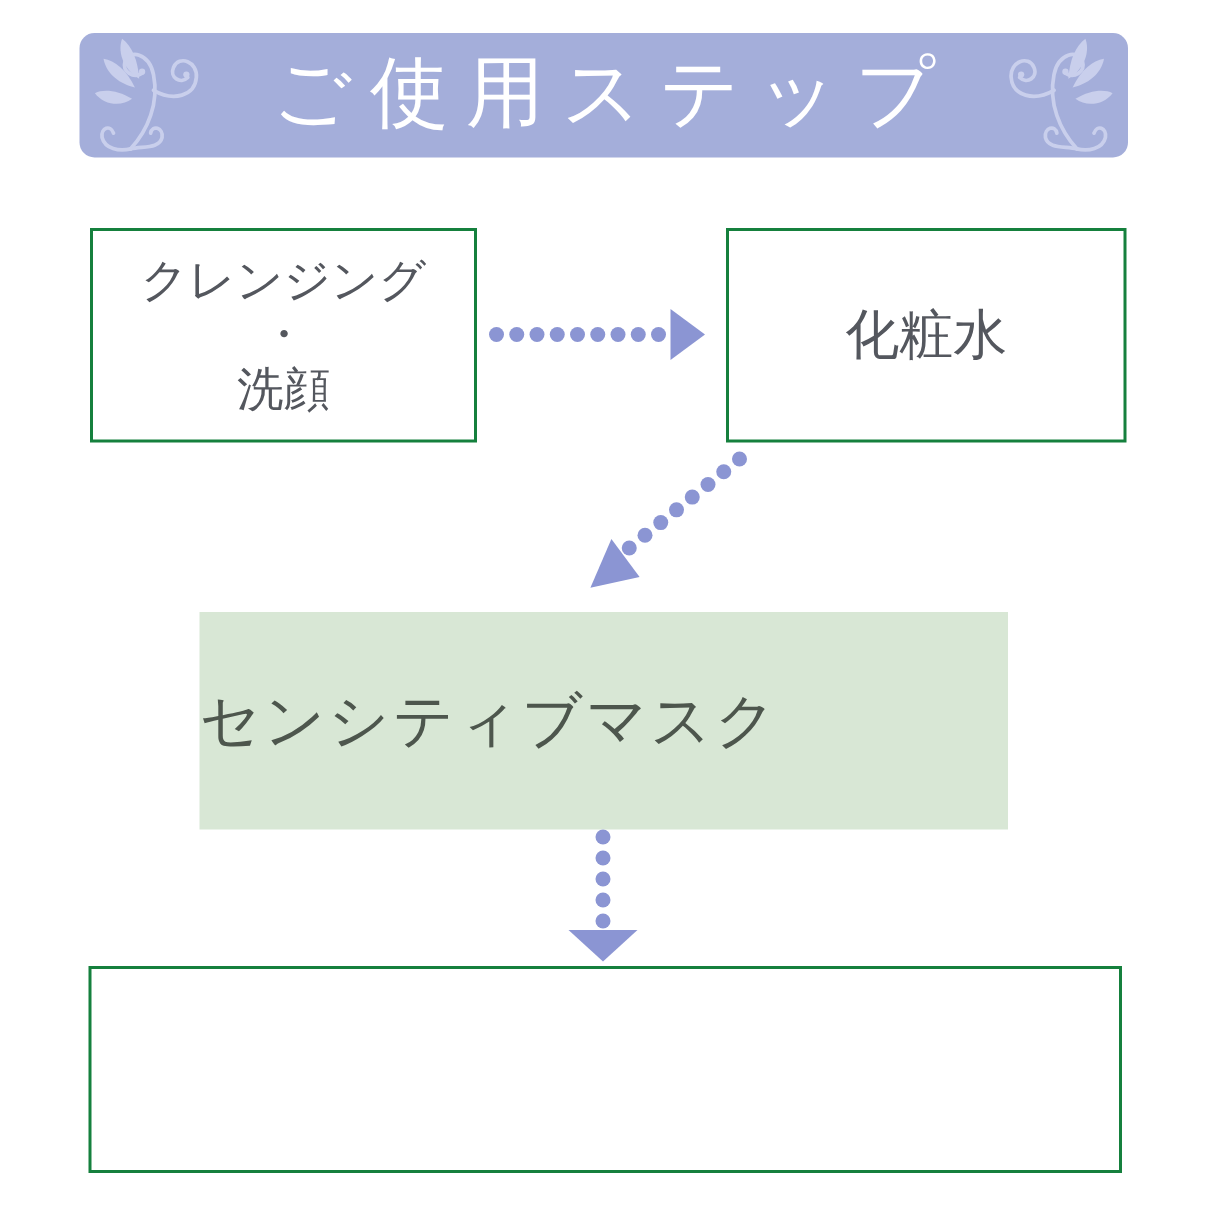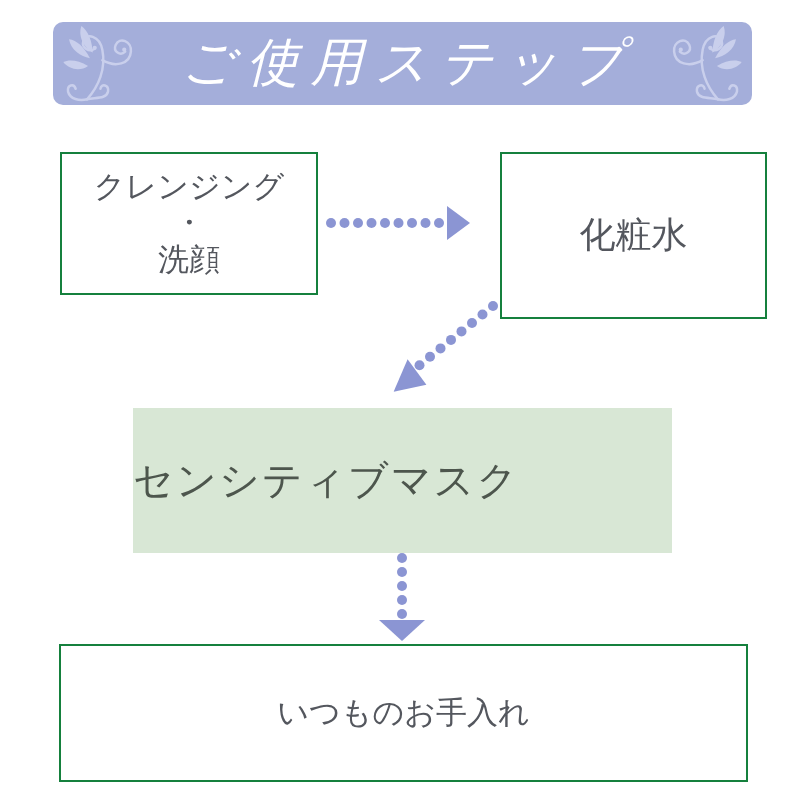--- a/index.html
+++ b/index.html
@@ -6,40 +6,40 @@
   body{
     width:804px;height:804px;background:#ffffff;position:relative;overflow:hidden;
     font-family:"Liberation Serif","DejaVu Serif",serif;
   }
   .stage{position:absolute;inset:0;width:804px;height:804px;}
 
   
   .banner{
     position:absolute;left:53px;top:22px;width:699px;height:83px;
     background:#a4aeda;border-radius:10px;
-    display:flex;align-items:center;justify-content:center;font-style:italic;
+    display:flex;align-items:center;justify-content:center;
   }
   .banner-title{
     color:#ffffff;font-size:52px;letter-spacing:12px;
     padding-left:12px; 
     line-height:1;white-space:nowrap;margin-top:-2px;
   }
   .flourish{position:absolute;top:2px;width:96px;height:80px;}
   .flourish.left{left:8px;}
   .flourish.right{right:8px;transform:scaleX(-1);}
   .flourish-strokes{fill:none;stroke-width:2.6;stroke-linecap:round;}
 
   
   .flow-box{
     position:absolute;background:#ffffff;border:2px solid #15803d;
     display:flex;flex-direction:column;align-items:center;justify-content:center;
     color:#54575e;text-align:left;box-sizing:border-box;
   }
   .box-cleansing{left:60px;top:152px;width:258px;height:143px;font-size:31px;line-height:1.17;}
-  .box-lotion{left:500px;top:152px;width:267px;height:167px;font-size:36px;}
+  .box-lotion{left:484px;top:152px;width:267px;height:143px;font-size:36px;}
   .box-mask{
     position:absolute;left:133px;top:408px;width:539px;height:145px;
     background:#d8e7d5;border:none;
     display:flex;align-items:center;justify-content:flex-start;
     color:#4d564d;font-size:40px;letter-spacing:2px;text-align:center;
   }
   .box-usual{left:59px;top:644px;width:689px;height:138px;font-size:31px;line-height:1.5;}
 
   .arrow-svg{position:absolute;overflow:visible;}
   .h-arrow{left:325px;top:202px;}
@@ -133,16 +133,15 @@
       <circle cx="26" cy="8" r="5"></circle>
         <circle cx="26" cy="22" r="5"></circle>
         <circle cx="26" cy="36" r="5"></circle>
       <circle cx="26" cy="50" r="5"></circle>
         <circle cx="26" cy="64" r="5"></circle>
       <polygon points="3,70 49,70 26,91"></polygon>
     </g>
   </svg>
 
   <div class="flow-box box-usual">
-    <div>いつものお手入れ</div>
   </div>
 
 </div>
 
 </body></html>

